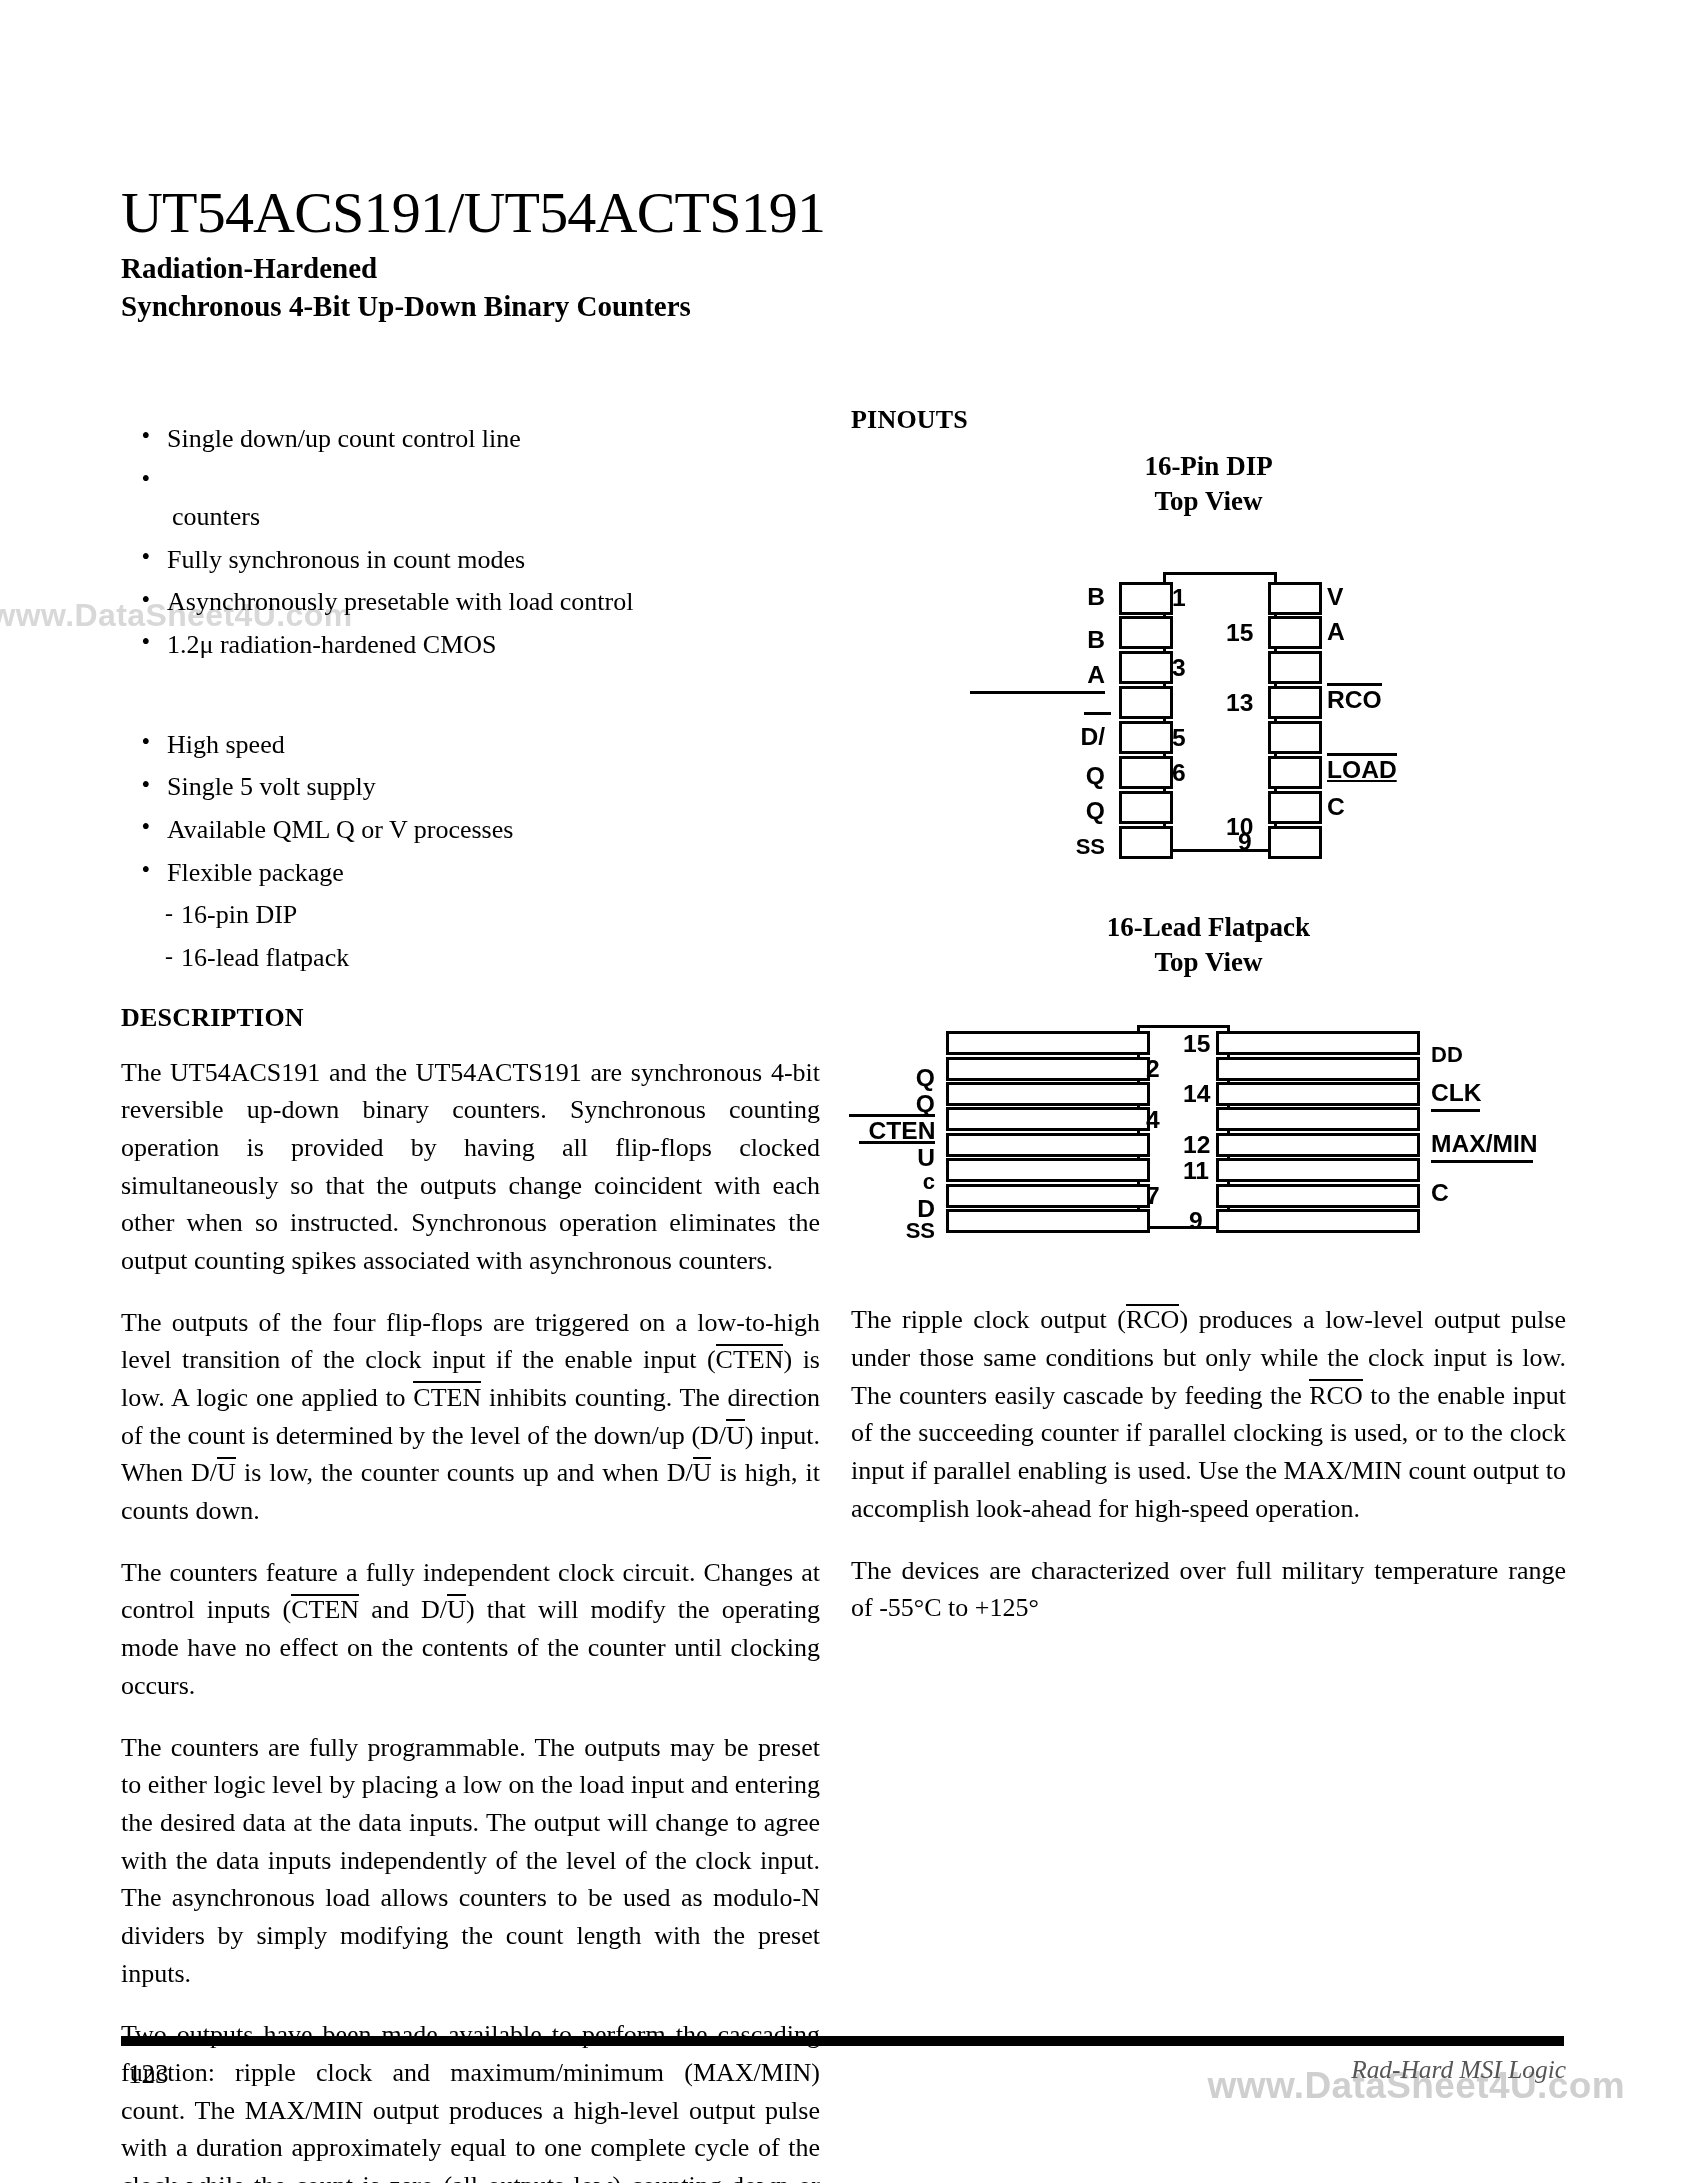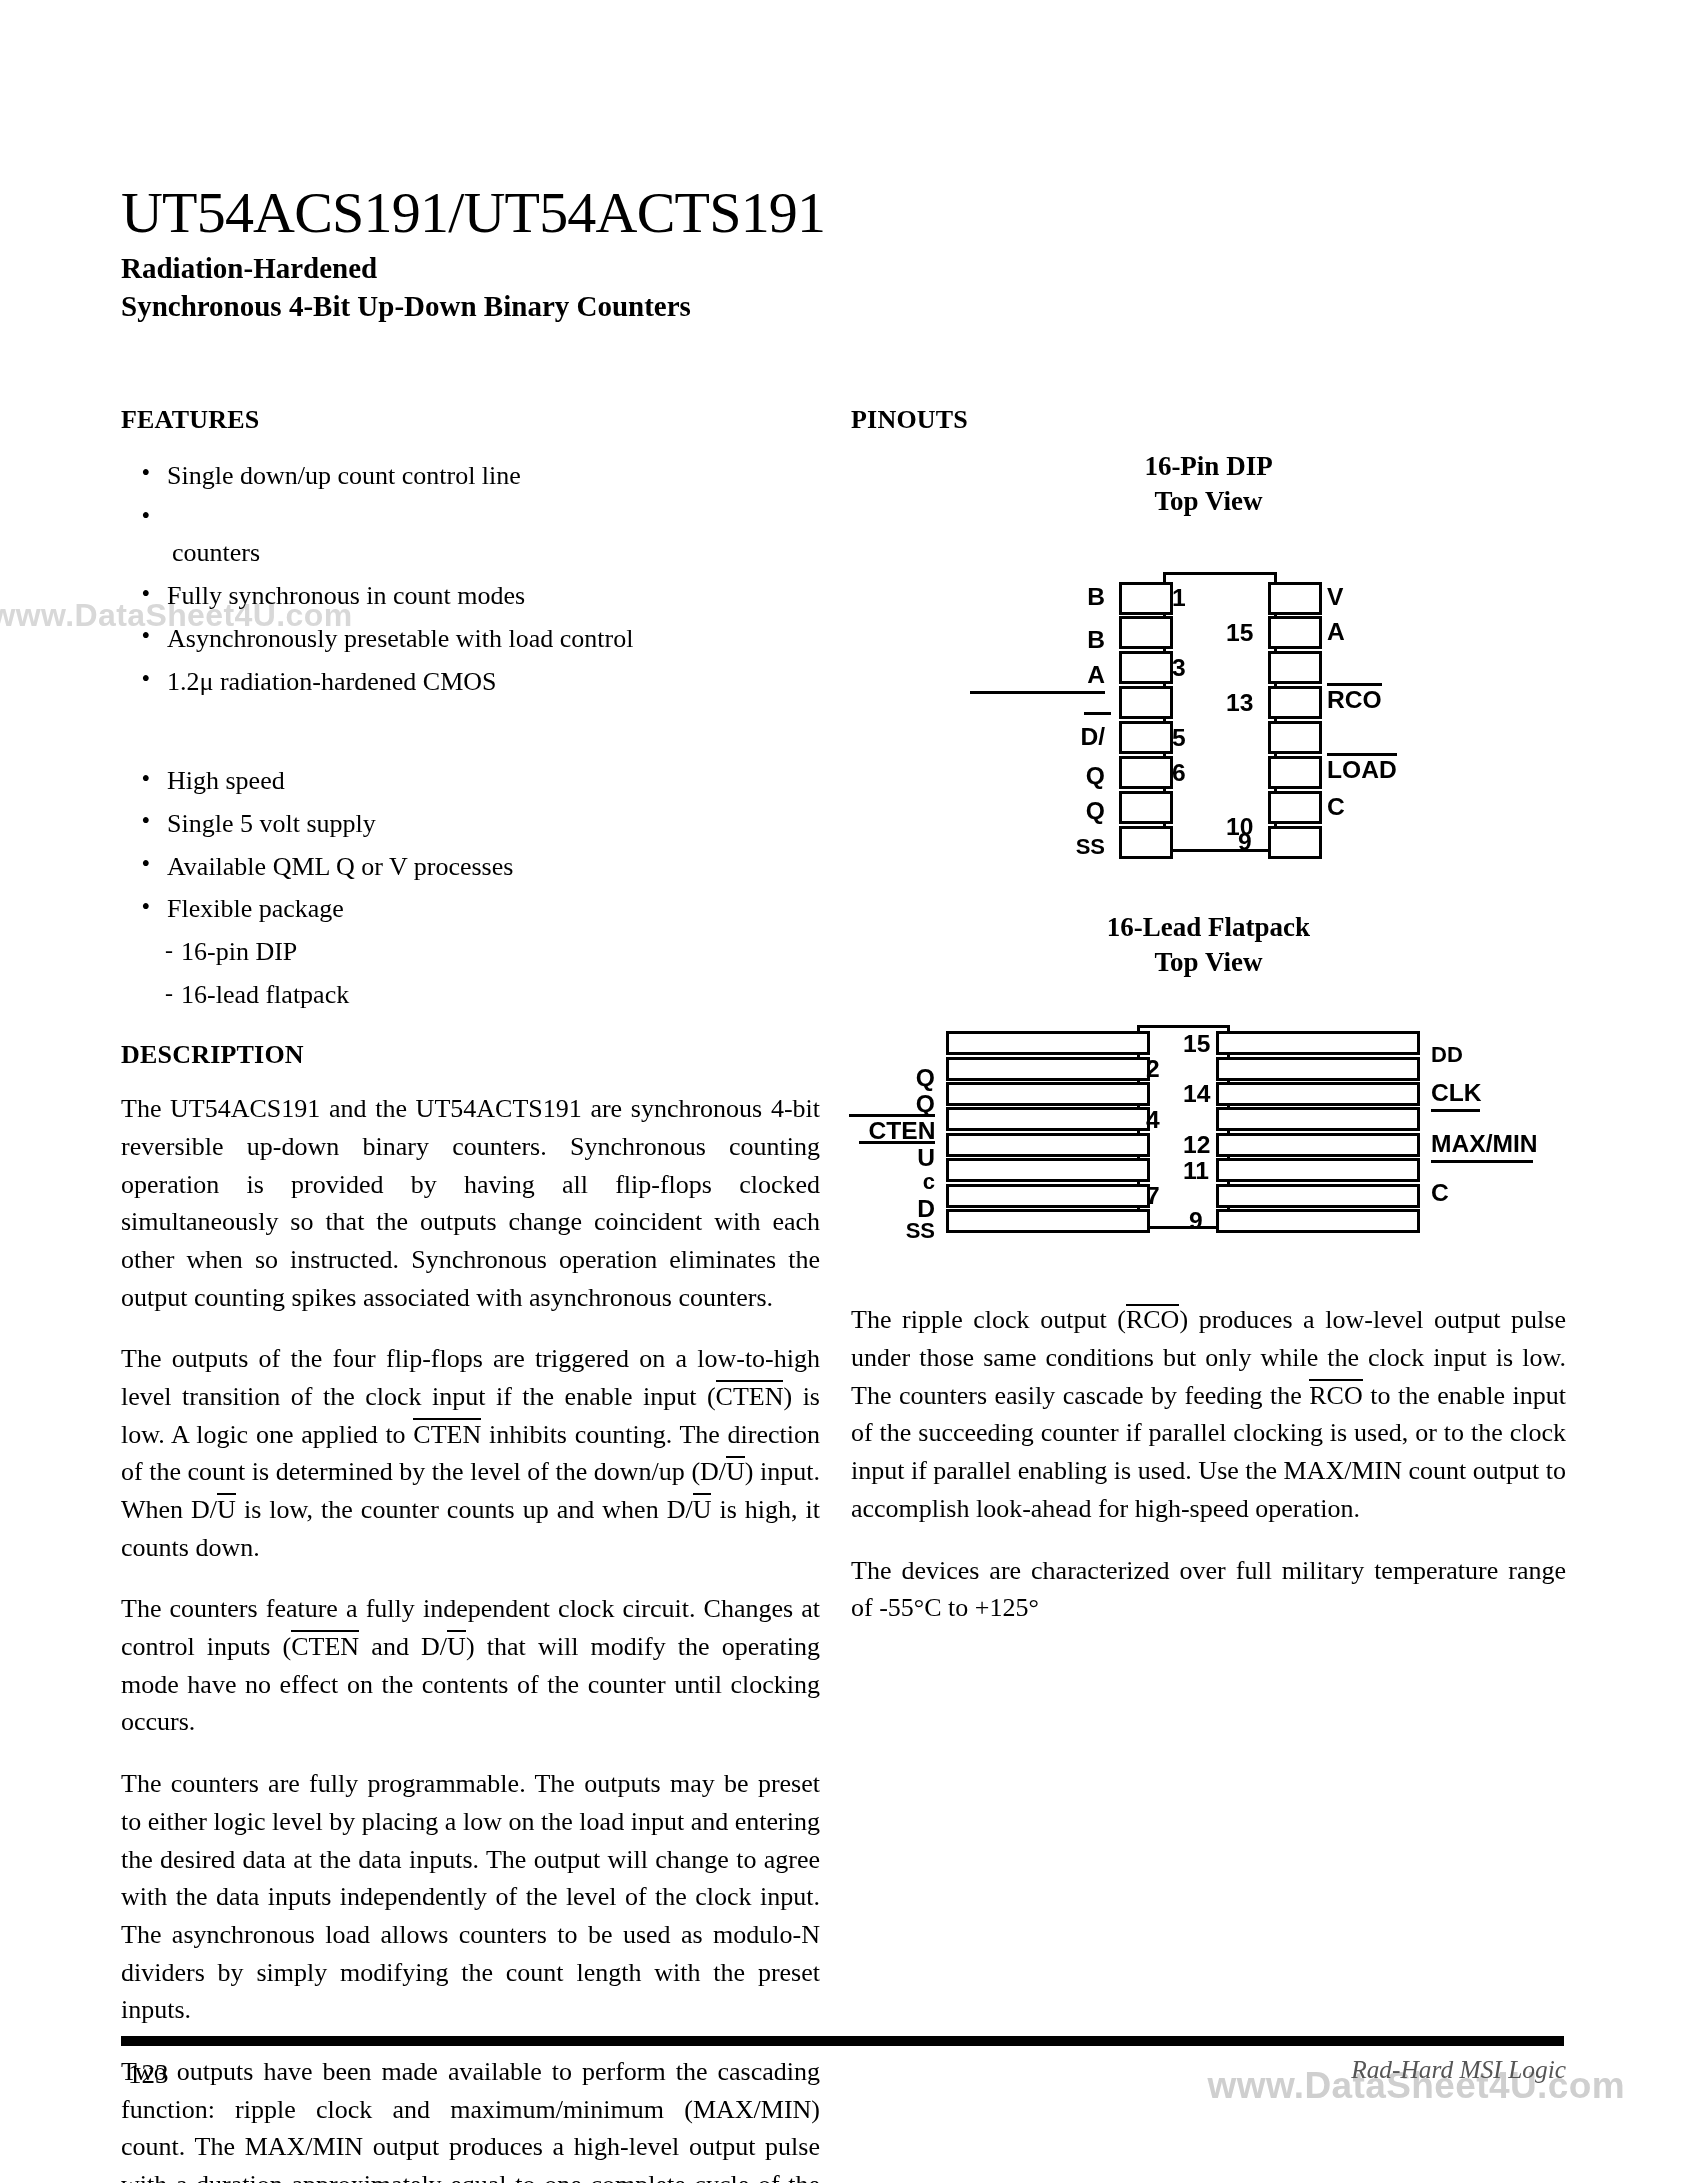--- a/index.html
+++ b/index.html
@@ -78,21 +78,20 @@
 
   <div class="wm wm-left">www.DataSheet4U.com</div>
   <div class="wm wm-foot">www.DataSheet4U.com</div>
 
   <div id="doc-title">UT54ACS191/UT54ACTS191</div>
   <div id="subtitle-1">Radiation-Hardened</div>
   <div id="subtitle-2">Synchronous 4-Bit Up-Down Binary Counters</div>
 
   <div class="col-left">
 
-    <h2 class="sec">FEATURES</h2>
 
     <ul class="feat">
       <li><span>Single down/up count control line</span></li>
       <li class="blank"><span></span></li>
       <li class="cont"><span>counters</span></li>
       <li><span>Fully synchronous in count modes</span></li>
       <li><span>Asynchronously presetable with load control</span></li>
       <li><span>1.2μ radiation-hardened CMOS</span></li>
     </ul>
 
@@ -164,21 +163,21 @@
       <div class="barfloat" style="left:119px;top:127px;width:135px;"></div>
       <div class="dip-lab l" style="left:175px;top:159px;width:79px;">D/</div>
       <div class="barfloat" style="left:233px;top:148px;width:27px;"></div>
       <div class="dip-lab l" style="left:183px;top:198px;width:71px;">Q</div>
       <div class="dip-lab l" style="left:183px;top:233px;width:71px;">Q</div>
       <div class="dip-lab l" style="left:183px;top:270px;width:71px;font-size:22px;">SS</div>
 
       <div class="dip-lab" style="left:476px;top:19px;">V</div>
       <div class="dip-lab" style="left:476px;top:54px;">A</div>
       <div class="dip-lab bar" style="left:476px;top:119px;">RCO</div>
-      <div class="dip-lab bar" style="left:476px;top:189px;">LOAD</div>
+      <div class="dip-lab bar" style="left:476px;top:189px;text-decoration:underline;">LOAD</div>
       <div class="dip-lab" style="left:476px;top:229px;">C</div>
     </div>
 
     <div class="pkg-title" style="margin-top:44px;">
       <div>16-Lead Flatpack</div>
       <div>Top View</div>
     </div>
 
     <div class="fp-wrap" style="margin-top:41px;">
       <div class="fp-body"></div>

